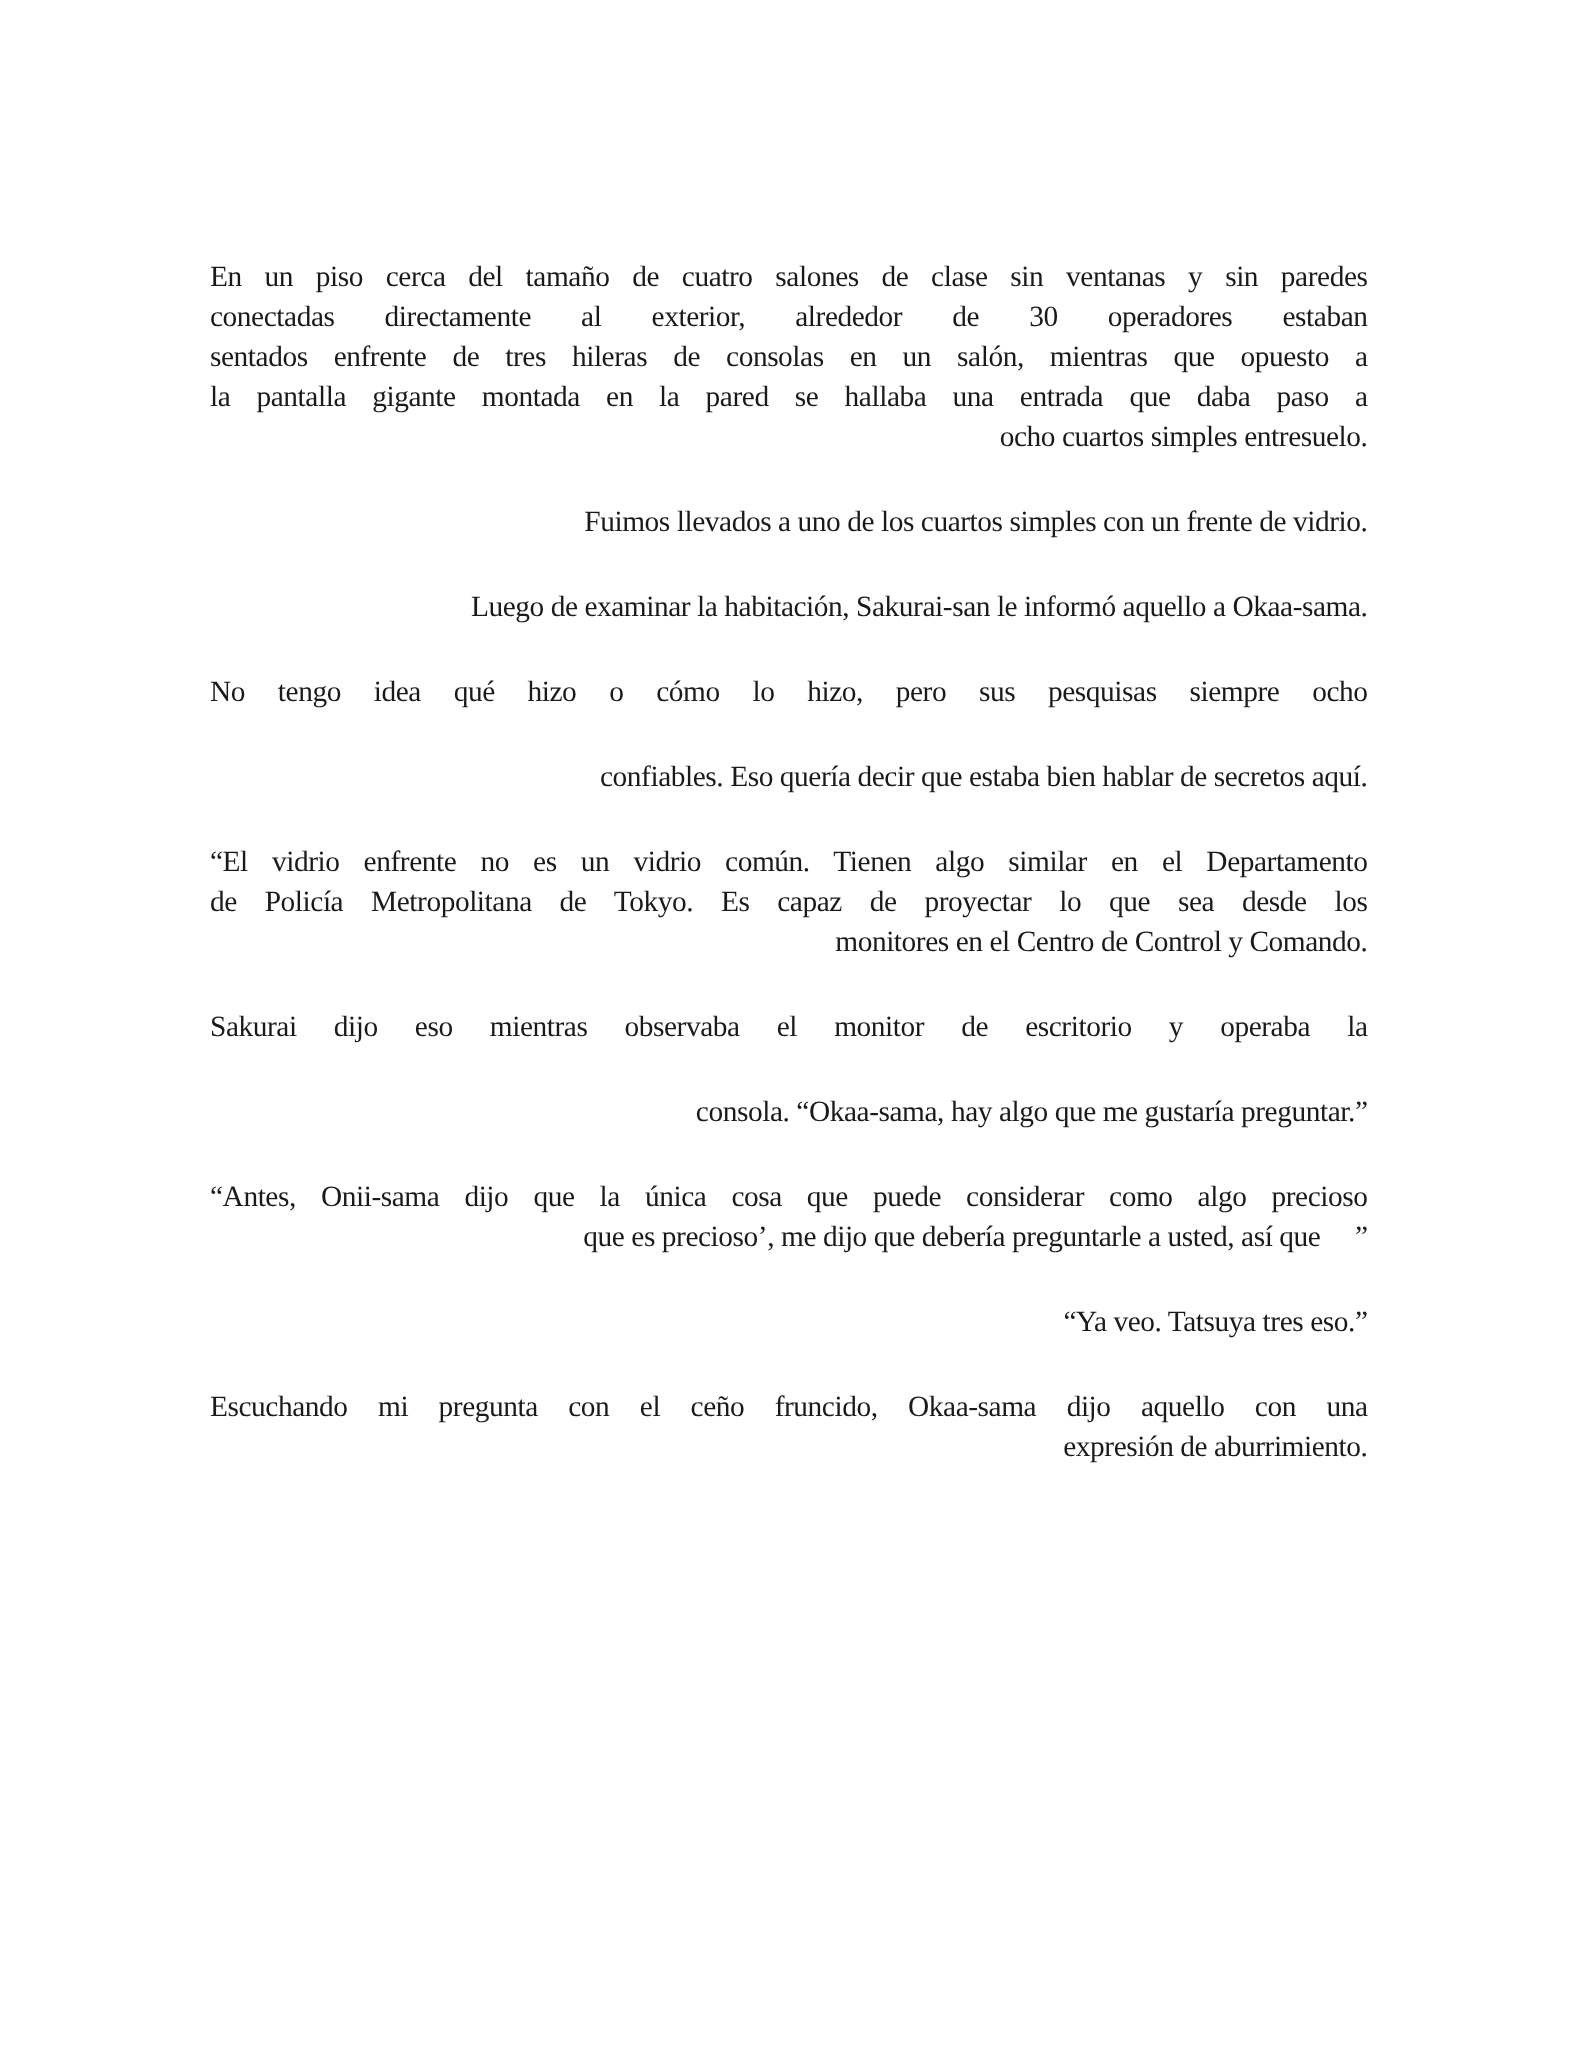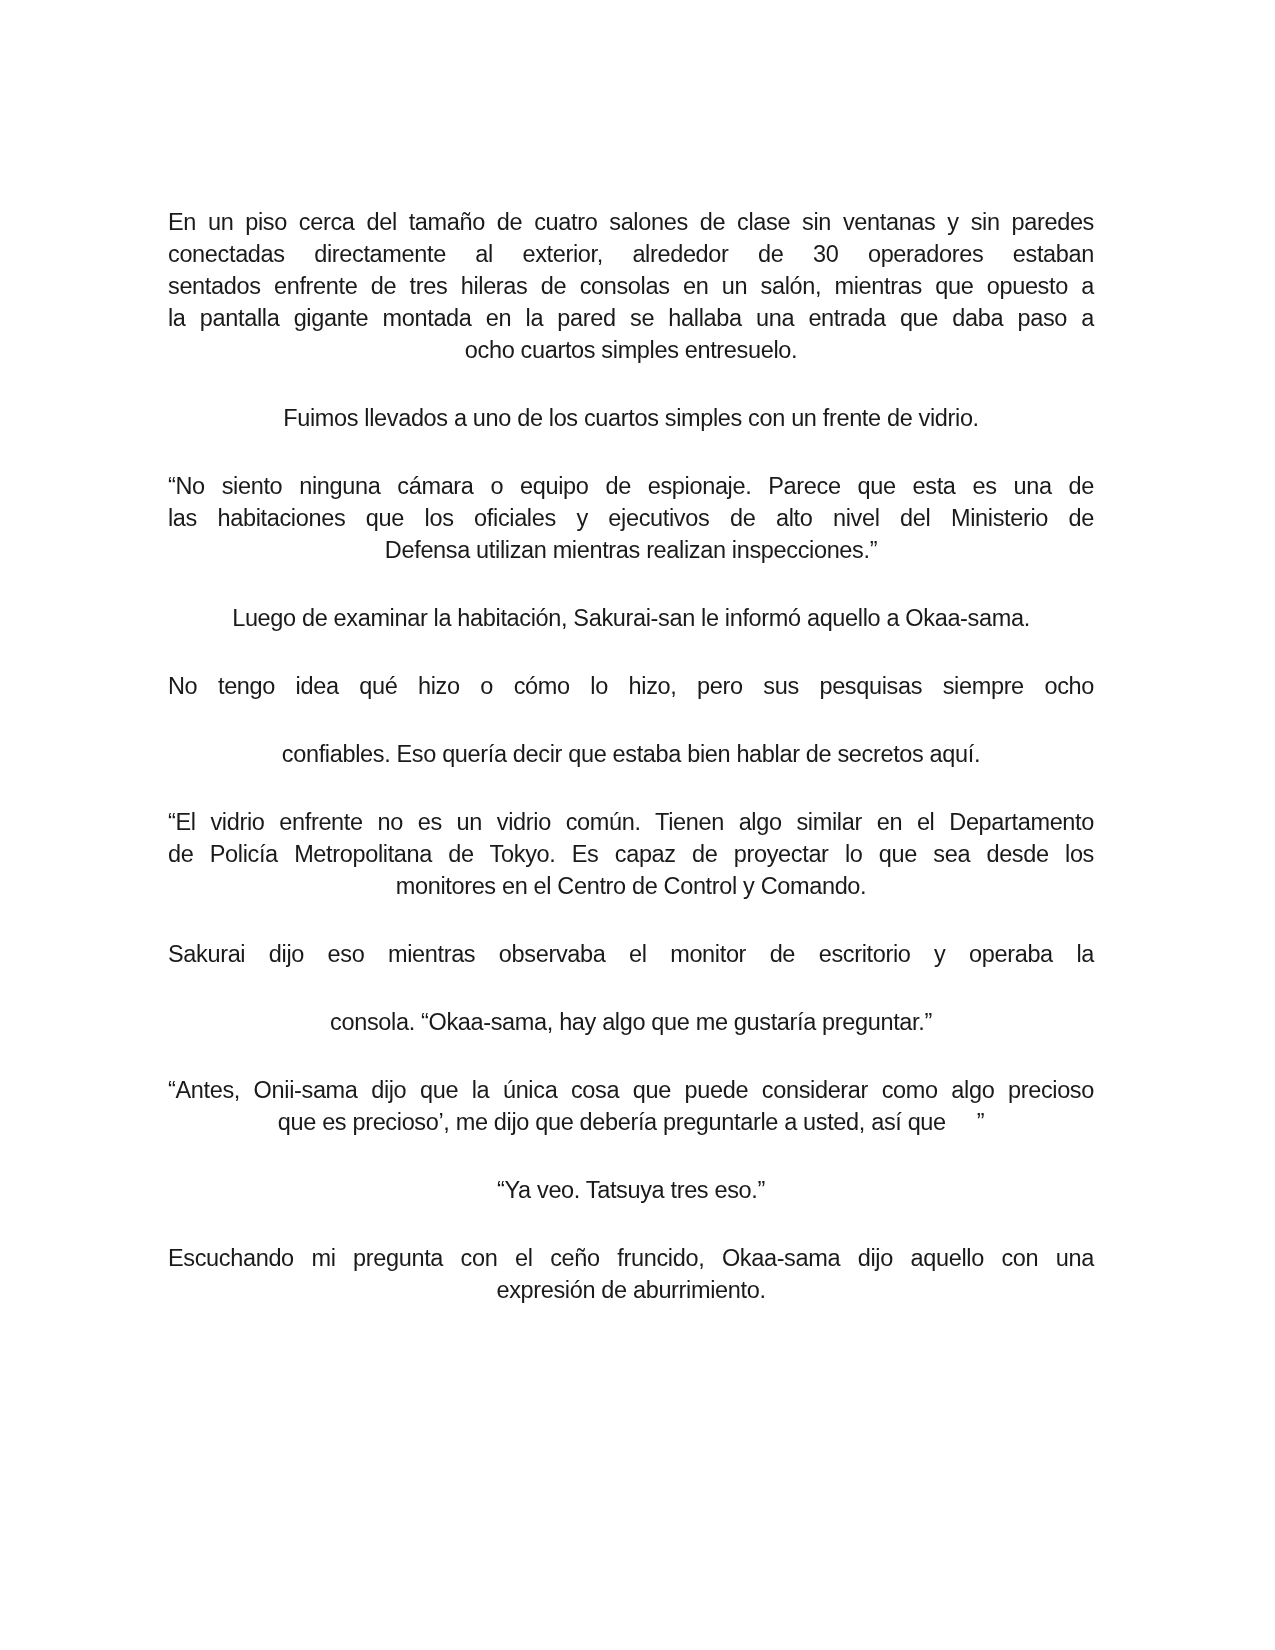--- a/index.html
+++ b/index.html
@@ -6,40 +6,40 @@
     margin: 0;
     padding: 0;
     background: #ffffff;
   }
   .page {
     position: relative;
     width: 1275px;
     height: 1650px;
     background: #ffffff;
     overflow: hidden;
-    font-family: Liberation Sans, sans-serif;
+    font-family: Liberation Serif, serif;
     color: #1a1a1a;
   }
   .content {
     position: absolute;
     left: 168px;
     top: 206px;
     width: 926px;
   }
   .paragraph {
     margin: 0 0 36px 0;
   }
   .paragraph:last-child {
     margin-bottom: 3px;
   }
   .line {
     font-size: 23.5px;
     line-height: 32px;
     letter-spacing: -0.35px;
-    text-align: center;
+    text-align: right;
     white-space: pre-wrap;
   }
   .line.stretch {
     white-space: normal;
     text-align: justify;
     text-align-last: justify;
   }
 </style>
 </head>
 <body>
@@ -48,25 +48,20 @@
   <div class="content" id="content">
       <div class="paragraph">
         <div class="line stretch">En un piso cerca del tamaño de cuatro salones de clase sin ventanas y sin paredes</div>
         <div class="line stretch">conectadas directamente al exterior, alrededor de 30 operadores estaban</div>
         <div class="line stretch">sentados enfrente de tres hileras de consolas en un salón, mientras que opuesto a</div>
         <div class="line stretch">la pantalla gigante montada en la pared se hallaba una entrada que daba paso a</div>
         <div class="line">ocho cuartos simples entresuelo.</div>
       </div>
       <div class="paragraph">
         <div class="line">Fuimos llevados a uno de los cuartos simples con un frente de vidrio.</div>
-      </div>
-      <div class="paragraph">
-        <div class="line stretch">“No siento ninguna cámara o equipo de espionaje. Parece que esta es una de</div>
-        <div class="line stretch">las habitaciones que los oficiales y ejecutivos de alto nivel del Ministerio de</div>
-        <div class="line">Defensa utilizan mientras realizan inspecciones.”</div>
       </div>
       <div class="paragraph">
         <div class="line">Luego de examinar la habitación, Sakurai-san le informó aquello a Okaa-sama.</div>
       </div>
       <div class="paragraph">
         <div class="line stretch">No tengo idea qué hizo o cómo lo hizo, pero sus pesquisas siempre ocho</div>
       </div>
       <div class="paragraph">
         <div class="line">confiables. Eso quería decir que estaba bien hablar de secretos aquí.</div>
       </div>

